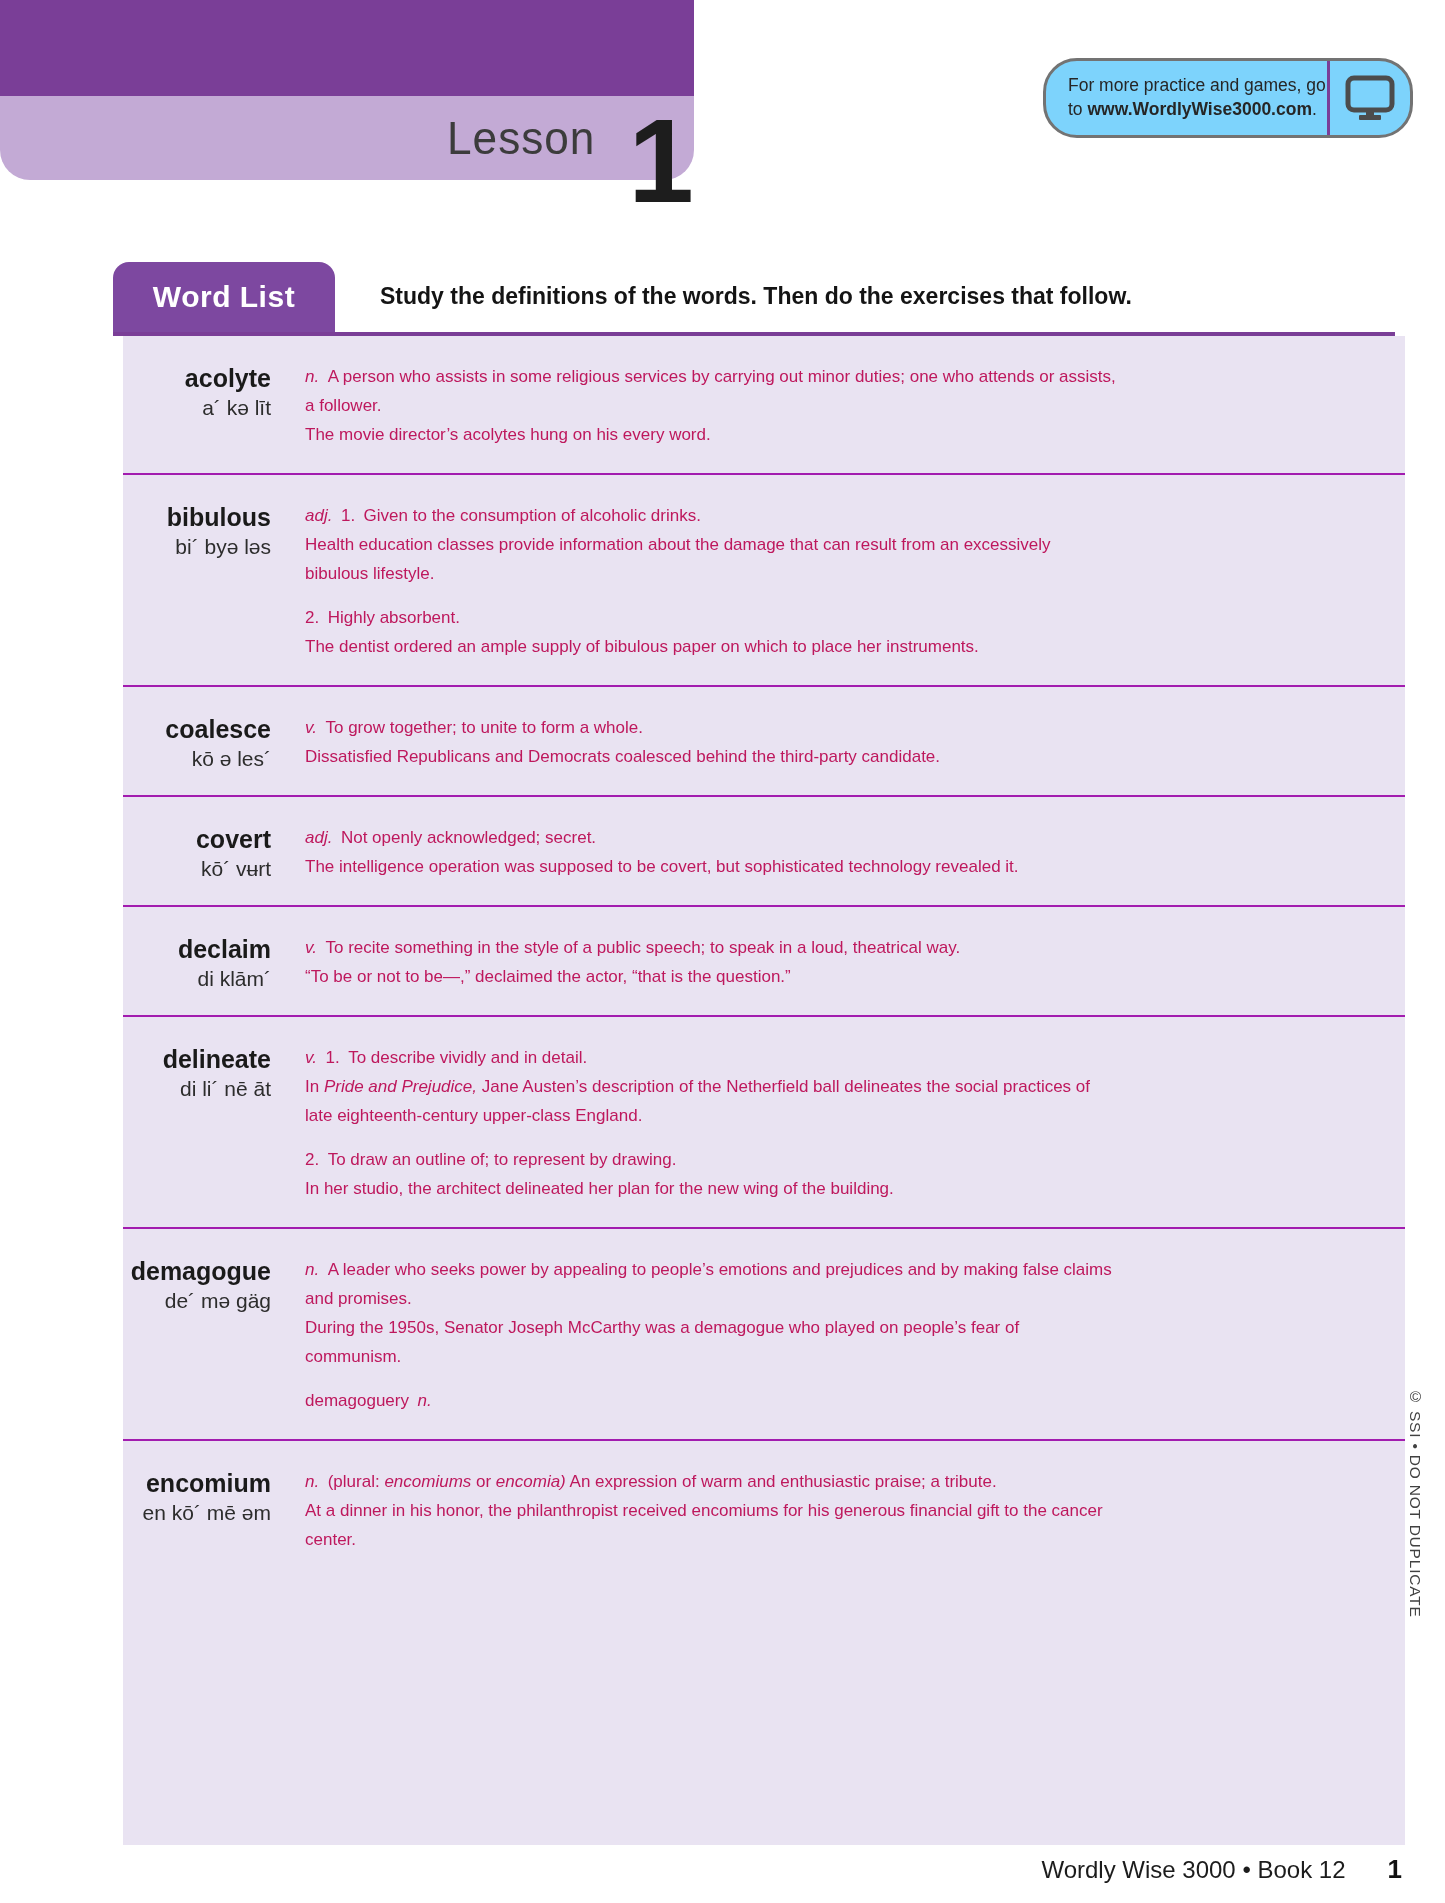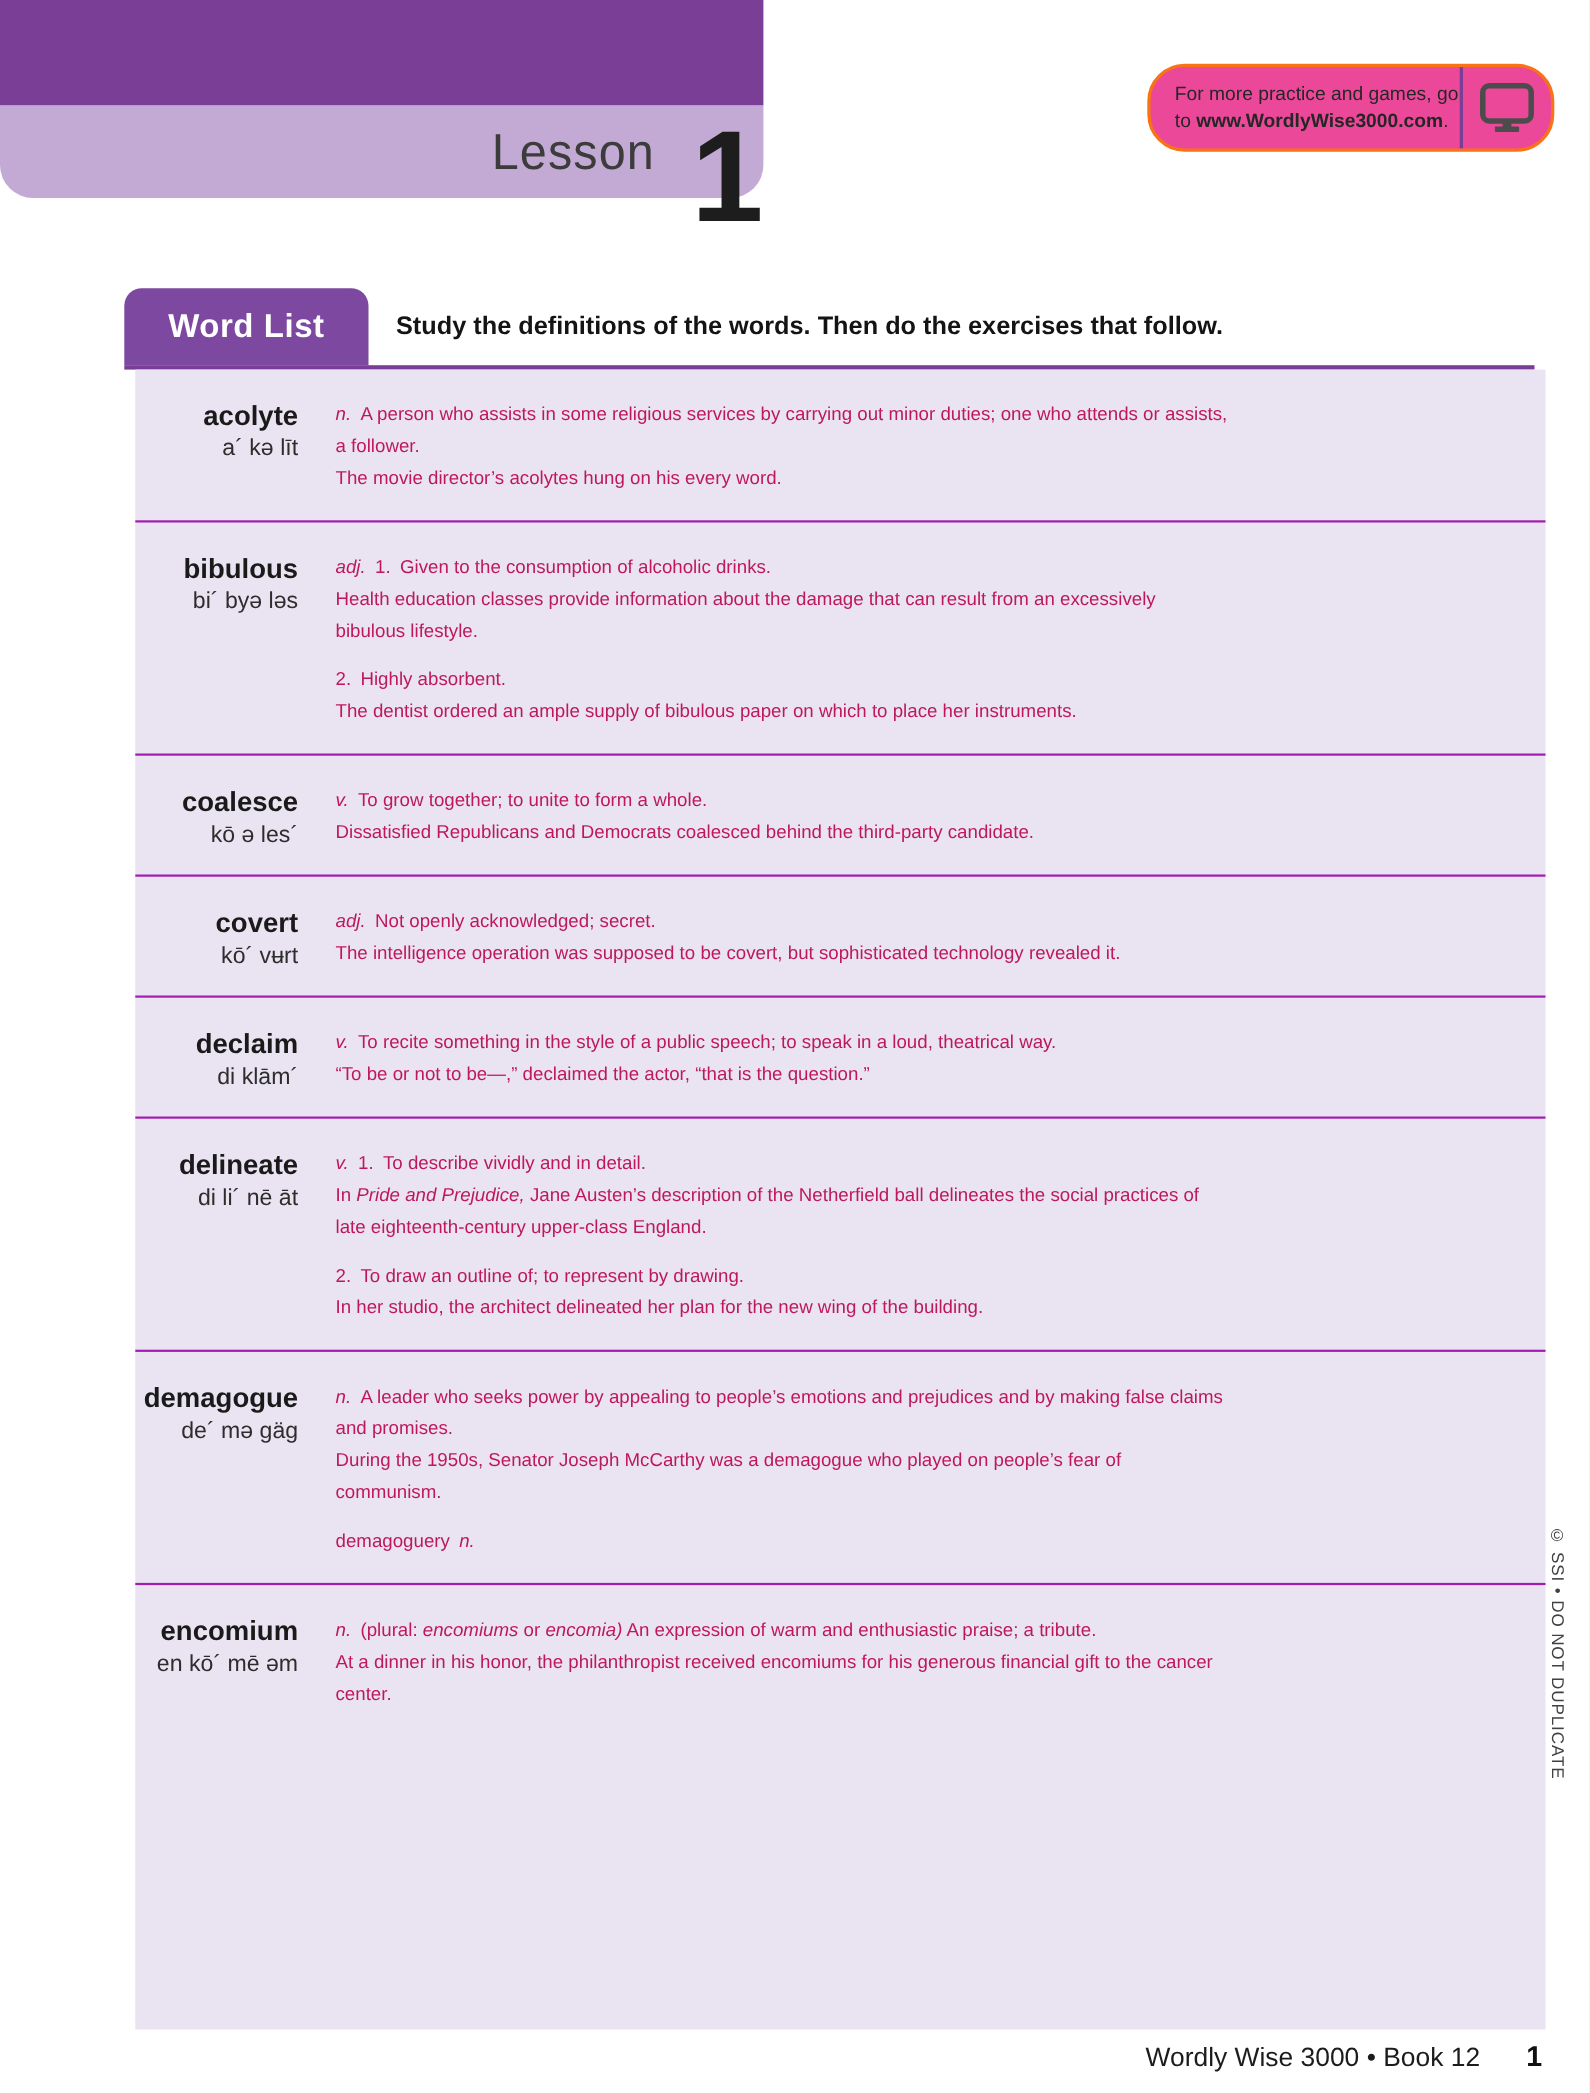--- a/index.html
+++ b/index.html
@@ -9,30 +9,30 @@
   }
   
   .header-dark{position:absolute;left:0;top:0;width:694px;height:96px;background:#7a3e97;}
   .header-light{position:absolute;left:0;top:96px;width:694px;height:84px;background:#c3aad5;
     border-radius:0 0 30px 30px;}
   .lesson-wrap{position:absolute;left:0;top:96px;width:694px;height:84px;display:flex;
     align-items:center;justify-content:flex-end;box-sizing:border-box;gap:30px;}
   .lesson-label{font-size:46px;color:#3c3c3c;letter-spacing:1px;transform:scaleX(.96);}
   .lesson-number{font-size:118px;font-weight:700;color:#1d1d1d;line-height:.72;margin-top:46px;}
   
-  .practice-box{position:absolute;left:1043px;top:58px;width:370px;height:80px;background:#ec4899;
-    border:3px solid #f97316;border-radius:34px;box-sizing:border-box;display:flex;align-items:stretch;overflow:hidden;}
+  .practice-box{position:absolute;left:1043px;top:58px;width:370px;height:80px;background:#7dd3fc;
+    border:3px solid #737373;border-radius:34px;box-sizing:border-box;display:flex;align-items:stretch;overflow:hidden;}
   .practice-text{flex:1;display:flex;flex-direction:column;justify-content:center;
     padding-left:22px;font-size:17.5px;line-height:1.35;color:#262626;white-space:nowrap;}
   .practice-icon-cell{width:80px;border-left:3px solid #7a3e97;display:flex;align-items:center;justify-content:center;}
   
   .wordlist-tab{position:absolute;left:113px;top:262px;width:222px;height:70px;background:#7d48a0;
     border-radius:16px 16px 0 0;display:flex;align-items:center;justify-content:center;}
   .wordlist-title{color:#ffffff;font-weight:700;font-size:30px;letter-spacing:.5px;}
-  .instructions{position:absolute;left:360px;top:283px;font-weight:700;font-size:23px;color:#141414;}
+  .instructions{position:absolute;left:380px;top:283px;font-weight:700;font-size:23px;color:#141414;}
   .rule{position:absolute;left:113px;top:332px;width:1282px;height:4px;background:#7a3e97;}
   
   .panel{position:absolute;left:123px;top:336px;width:1282px;height:1509px;background:#e9e3f2;box-sizing:border-box;}
   .entry-row{display:flex;padding:26px 0 24px 0;border-top:2px solid #a21caf;}
   .entry-row:first-child{border-top:none;}
   .word-cell{width:148px;flex:none;text-align:right;padding-top:2px;}
   .headword{font-weight:700;font-size:25px;color:#1a1a1a;line-height:1.15;}
   .pron{font-size:21px;color:#2d2d2d;margin-top:3px;}
   .def-cell{margin-left:34px;max-width:812px;font-size:17px;color:#be185d;line-height:29px;}
   .def-block{margin:0;}

